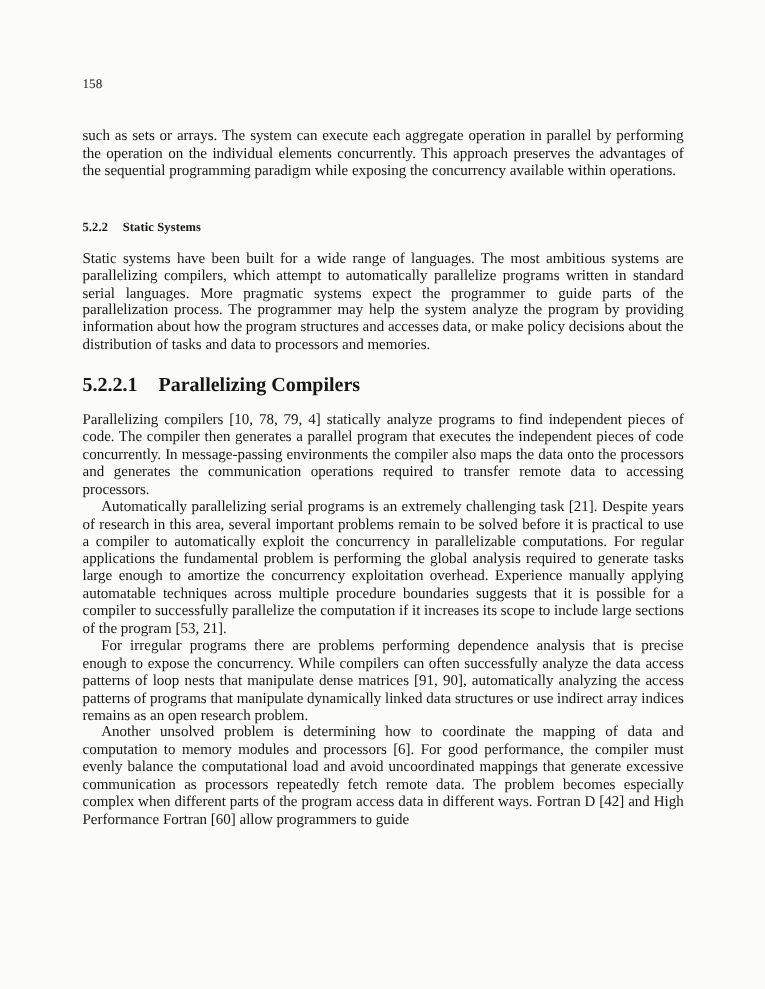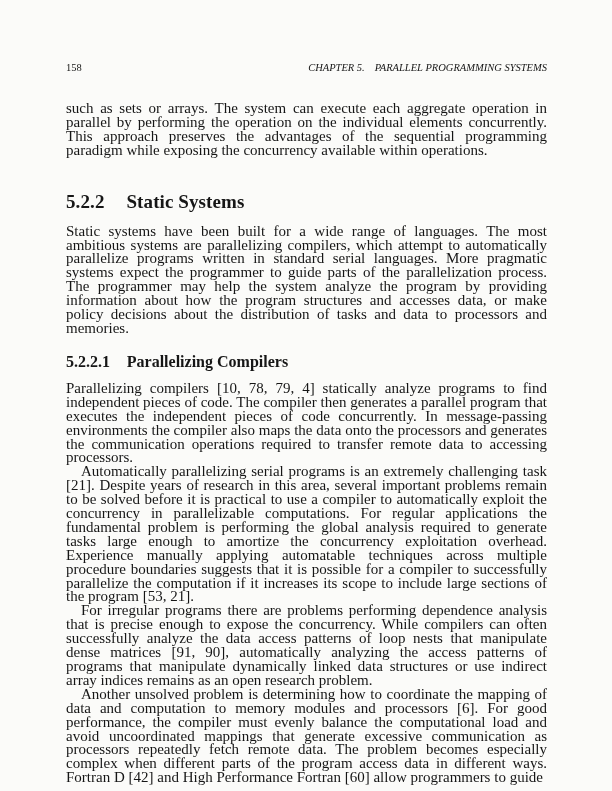--- a/index.html
+++ b/index.html
@@ -31,31 +31,31 @@
     font-size: 10.5px;
     margin-bottom: 29px;
   }
   .running-title {
     font-style: italic;
   }
   .running-title .chap {
     margin-right: 0.7em;
   }
   p.body-para {
-    font-size: 15px;
+    font-size: 12px;
     line-height: 13.9px;
     text-align: justify;
     margin: 0;
   }
   p.indent {
     text-indent: 15px;
     font-family: Liberation Serif, serif;
   }
   h2.section-heading {
-    font-size: 19px;
+    font-size: 10px;
     font-weight: bold;
     margin: 33px 0 12px 0;
     letter-spacing: 0.1px;
   }
   h2.section-heading .sec-num {
     margin-right: 0.9em;
   }
   h3.subsection-heading {
     font-size: 16px;
     font-weight: bold;
@@ -66,24 +66,20 @@
   }
 </style>
 </head>
 <body>
 
 <div class="page">
   <div class="text-block">
 
     <div class="running-header">
       <span>158</span>
-      <span class="running-title">
-        <span class="chap">CHAPTER 5.</span>
-        <span>PARALLEL PROGRAMMING SYSTEMS</span>
-      </span>
     </div>
 
     <p class="body-para">such as sets or arrays. The system can execute each aggregate operation in parallel by performing the operation on the individual elements concurrently. This approach preserves the advantages of the sequential programming paradigm while exposing the concurrency available within operations.</p>
 
     <h2 class="section-heading">
       <span class="sec-num">5.2.2</span>
       <span>Static Systems</span>
     </h2>
 
     <p class="body-para">Static systems have been built for a wide range of languages. The most ambitious systems are parallelizing compilers, which attempt to automatically parallelize programs written in standard serial languages. More pragmatic systems expect the programmer to guide parts of the parallelization process. The programmer may help the system analyze the program by providing information about how the program structures and accesses data, or make policy decisions about the distribution of tasks and data to processors and memories.</p>

